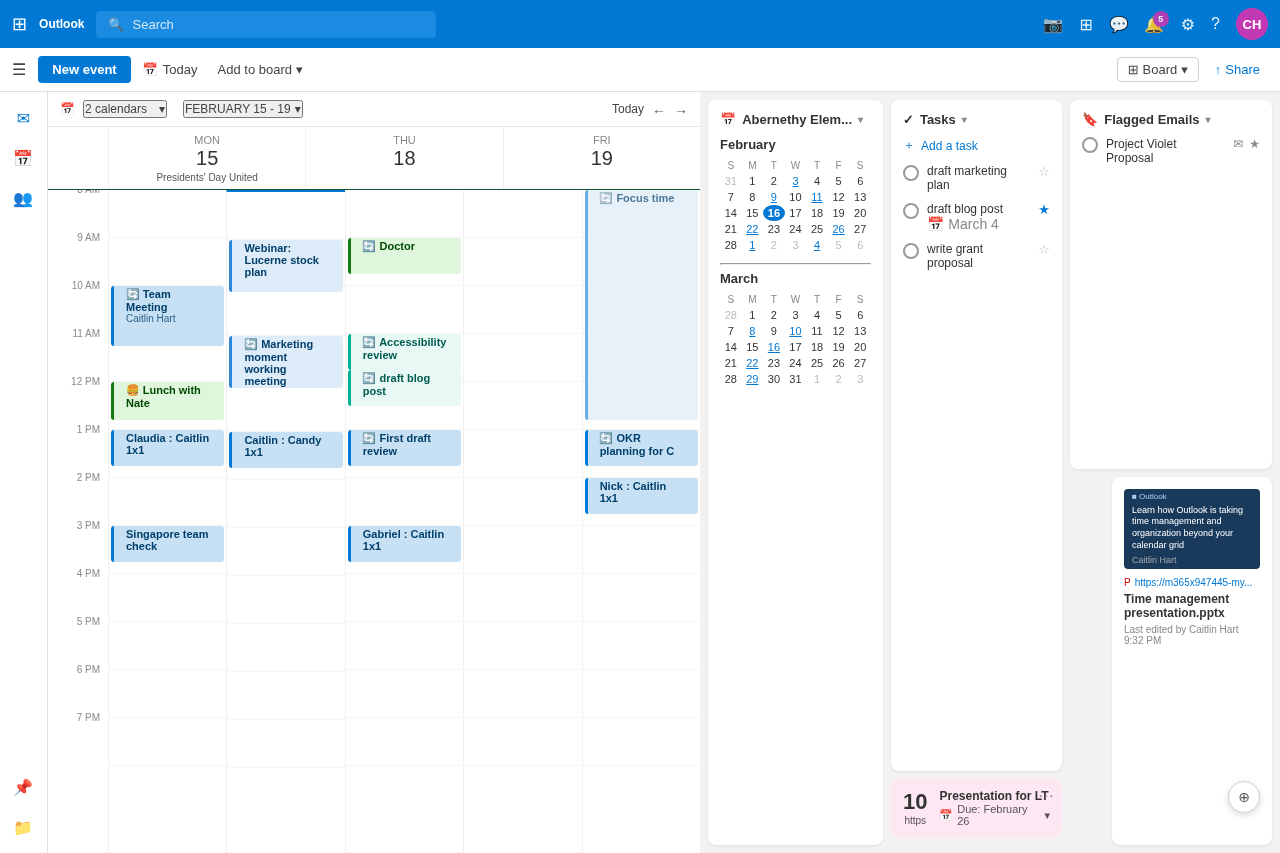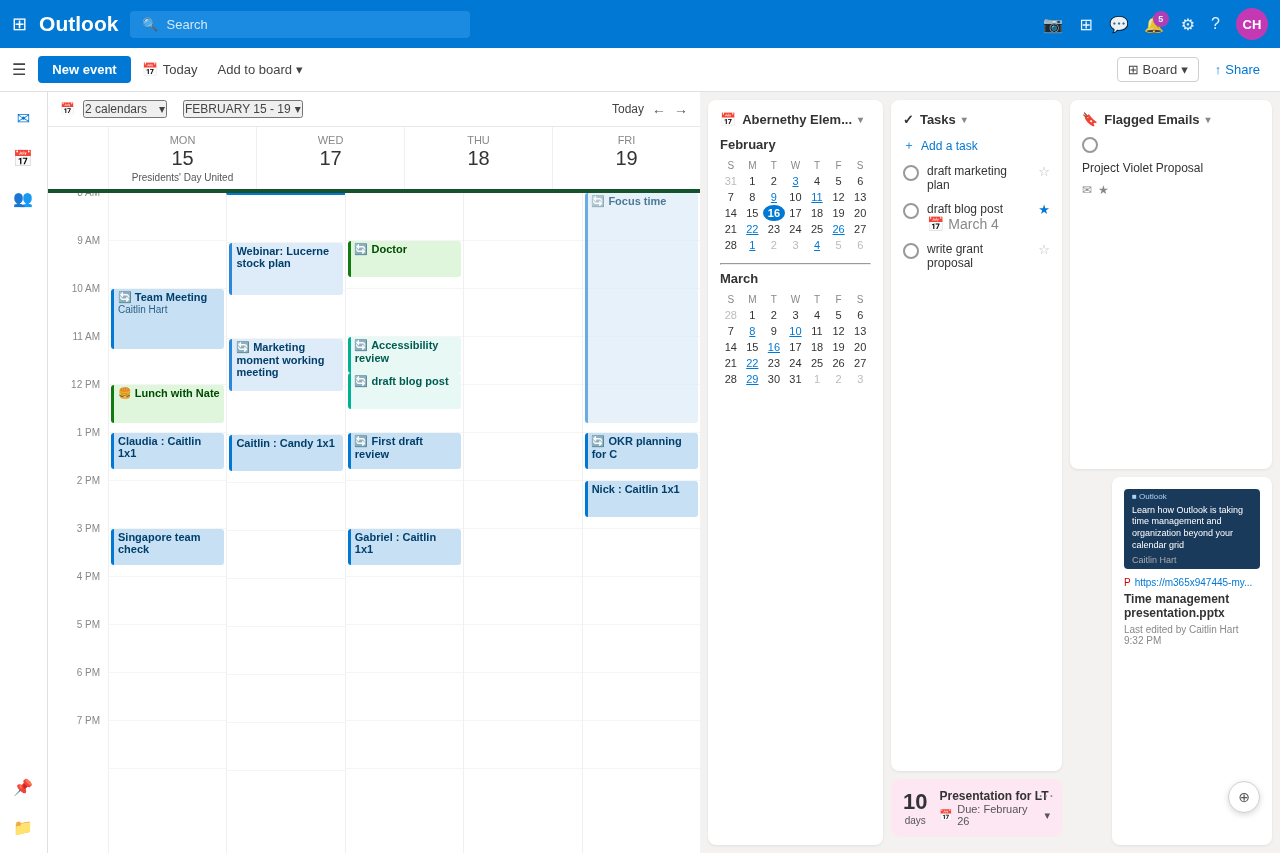--- a/index.html
+++ b/index.html
@@ -4,21 +4,21 @@
   <style>
     * { box-sizing: border-box; margin: 0; padding: 0; }
     body { font-family: 'Segoe UI', Arial, sans-serif; background: #f3f2f1; font-size: 12px; }
 
     
     .top-nav {
       display: flex; align-items: center; background: #0078d4; height: 48px;
       padding: 0 12px; gap: 12px; position: relative; z-index: 10;
     }
     .top-nav .apps-icon { color: white; font-size: 18px; cursor: pointer; }
-    .top-nav .app-name { color: white; font-weight: 600; font-size: 21px; flex-shrink: 0; }
+    .top-nav .app-name { color: white; font-weight: 600; font-size: 12px; flex-shrink: 0; }
     .search-bar {
       display: flex; align-items: center; background: #1a8be0; border-radius: 4px;
       padding: 6px 12px; gap: 8px; flex: 1; max-width: 340px;
     }
     .search-bar input {
       background: transparent; border: none; outline: none; color: white;
       font-size: 13px; width: 100%;
     }
     .search-bar input::placeholder { color: rgba(255,255,255,0.8); }
     .search-icon { color: rgba(255,255,255,0.8); font-size: 13px; }
@@ -82,21 +82,21 @@
     
     .calendar-main { flex: 1; background: white; overflow-y: auto; display: flex; flex-direction: column; }
     .calendar-header { padding: 8px 12px; display: flex; align-items: center; gap: 8px; border-bottom: 1px solid #e8e8e8; }
     .calendars-btn { display: flex; align-items: center; gap: 12px; cursor: pointer; color: #444; font-size: 12px; }
     .date-range-btn { display: flex; align-items: center; gap: 4px; cursor: pointer; color: #444; font-size: 12px; margin-left: 8px; }
     .cal-nav-right { margin-left: auto; display: flex; align-items: center; gap: 8px; }
     .cal-today-btn { font-size: 12px; color: #444; cursor: pointer; background: none; border: none; }
     .nav-arrow { cursor: pointer; color: #555; font-size: 14px; background: none; border: none; }
 
     
-    .day-columns-header { display: flex; border-bottom: 4px solid #14532d; padding-left: 60px; }
+    .day-columns-header { display: flex; border-bottom: 1px solid #14532d; padding-left: 60px; }
     .day-col-head {
       flex: 1; text-align: center; padding: 6px 4px; border-left: 1px solid #f0f0f0;
       font-size: 12px; color: #555;
     }
     .day-col-head .day-num { font-size: 20px; font-weight: 300; color: #333; display: block; }
     .day-col-head .day-num.today {
       background: #0078d4; color: white; border-radius: 50%;
       width: 36px; height: 36px; display: flex; align-items: center; justify-content: center;
       margin: 0 auto; font-size: 18px;
     }
@@ -105,21 +105,21 @@
 
     
     .time-grid { display: flex; flex: 1; overflow-y: auto; }
     .time-labels { width: 60px; flex-shrink: 0; }
     .time-slot { height: 48px; display: flex; align-items: flex-start; justify-content: flex-end; padding-right: 8px; }
     .time-label { font-size: 10px; color: #888; margin-top: -6px; }
     .day-cols { display: flex; flex: 1; }
     .day-col { flex: 1; border-left: 1px solid #f0f0f0; position: relative; }
     .hour-line { height: 48px; border-bottom: 1px solid #f5f5f5; }
     .event {
-      position: absolute; border-radius: 3px; padding: 2px 4px; font-size: 11px;
+      position: absolute; border-radius: 3px; padding: 2px 12px; font-size: 11px;
       overflow: hidden; cursor: pointer; left: 2px; right: 2px;
     }
     .event-blue { background: #c7e0f4; border-left: 3px solid #0078d4; color: #003f6b; }
     .event-green { background: #dff6dd; border-left: 3px solid #107c10; color: #004b00; }
     .event-light-blue { background: #deecf9; border-left: 3px solid #2b88d8; color: #003f6b; }
     .event-teal { background: #e8f8f5; border-left: 3px solid #00b294; color: #005b4f; }
     .event-name { font-weight: 600; font-size: 11px; }
     .event-sub { font-size: 10px; opacity: 0.8; }
 
     
@@ -146,21 +146,21 @@
     .add-task { display: flex; align-items: center; gap: 6px; color: #0078d4; cursor: pointer; margin-bottom: 10px; font-size: 12px; }
     .task-item { display: flex; align-items: flex-start; gap: 8px; margin-bottom: 10px; }
     .task-circle { width: 16px; height: 16px; border-radius: 50%; border: 2px solid #999; flex-shrink: 0; margin-top: 1px; cursor: pointer; }
     .task-text { font-size: 12px; color: #333; }
     .task-date { font-size: 14px; color: #888; }
     .task-star { color: #f0a500; font-size: 13px; cursor: pointer; }
     .task-star.empty { color: #bbb; }
     .task-star.filled { color: #0078d4; }
 
     
-    .flagged-item { display: flex; align-items: flex-start; gap: 8px; flex-direction: column; }
+    .flagged-item { display: flex; align-items: flex-start; gap: 8px; }
     .flag-circle { width: 16px; height: 16px; border-radius: 50%; border: 2px solid #999; flex-shrink: 0; cursor: pointer; }
     .flag-text { font-size: 12px; color: #333; flex: 1; }
     .flag-icons { display: flex; gap: 6px; align-items: center; }
     .flag-icon { color: #888; font-size: 12px; cursor: pointer; }
 
     
     .pres-panel { width: 160px; flex-shrink: 0; }
     .pres-thumbnail {
       background: #1a3a5c; border-radius: 4px; height: 80px; margin-bottom: 8px;
       display: flex; align-items: center; justify-content: center; overflow: hidden;
@@ -269,24 +269,20 @@
       </div>
     </div>
 
     <div class="day-columns-header">
       <div class="day-col-head">
         <span class="day-label">MON</span>
         <span class="day-num">15</span>
         <div class="presidents-day">Presidents' Day United</div>
       </div>
       <div class="day-col-head">
-        <span class="day-label">WED</span>
-        <span class="day-num">17</span>
-      </div>
-      <div class="day-col-head">
         <span class="day-label">THU</span>
         <span class="day-num">18</span>
       </div>
       <div class="day-col-head">
         <span class="day-label">FRI</span>
         <span class="day-num">19</span>
       </div>
     </div>
 
     <div class="time-grid">
@@ -619,21 +615,21 @@
           <div style="flex:1;">
             <div class="task-text">write grant proposal</div>
           </div>
           <span class="task-star empty">☆</span>
         </div>
       </div>
 
       <div class="task-reminder">
         <div style="display:flex;flex-direction:column;align-items:center;margin-right:4px;">
           <span class="reminder-num">10</span>
-          <span class="reminder-label">days</span>
+          <span class="reminder-label">https</span>
         </div>
         <div class="reminder-text">
           <div class="reminder-title">Presentation for LT</div>
           <div class="reminder-due">
             <span>📅</span>
             <span>Due: February 26</span>
             <span>▾</span>
           </div>
         </div>
         <span class="reminder-more">···</span>

